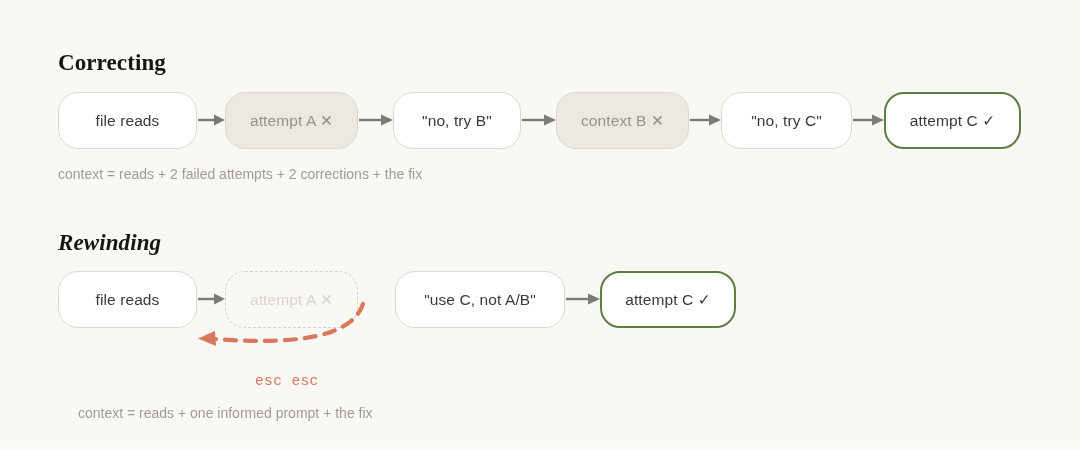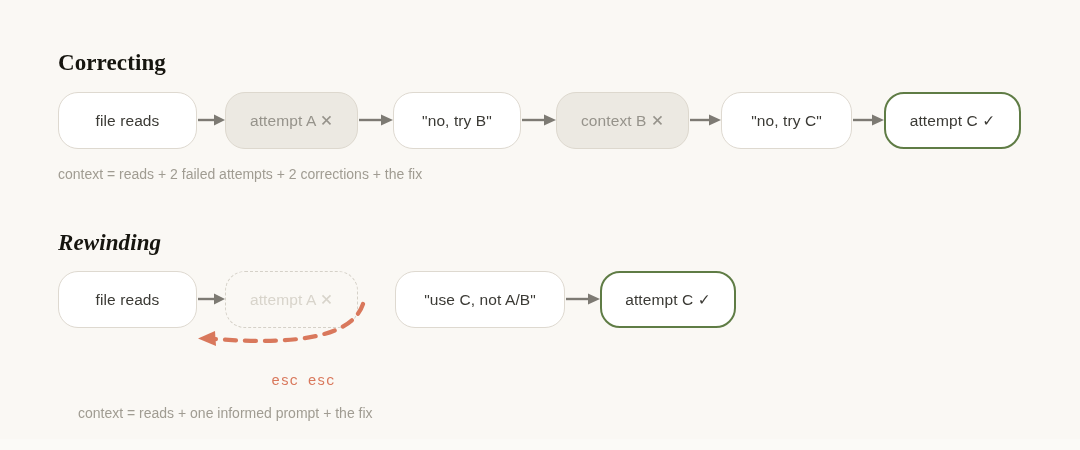--- a/index.html
+++ b/index.html
@@ -122,21 +122,21 @@
     width: 195px;
     height: 58px;
   }
 
   
   #esc-label {
     position: absolute;
     left: 255px;
     top: 373px;
     width: 80px;
-    text-align: right;
+    text-align: left;
     font-family: "Liberation Mono", "DejaVu Sans Mono", monospace;
     font-size: 14.5px;
     color: #d9785c;
     letter-spacing: 0.4px;
     white-space: nowrap;
   }
 </style>
 </head>
 <body>
 

